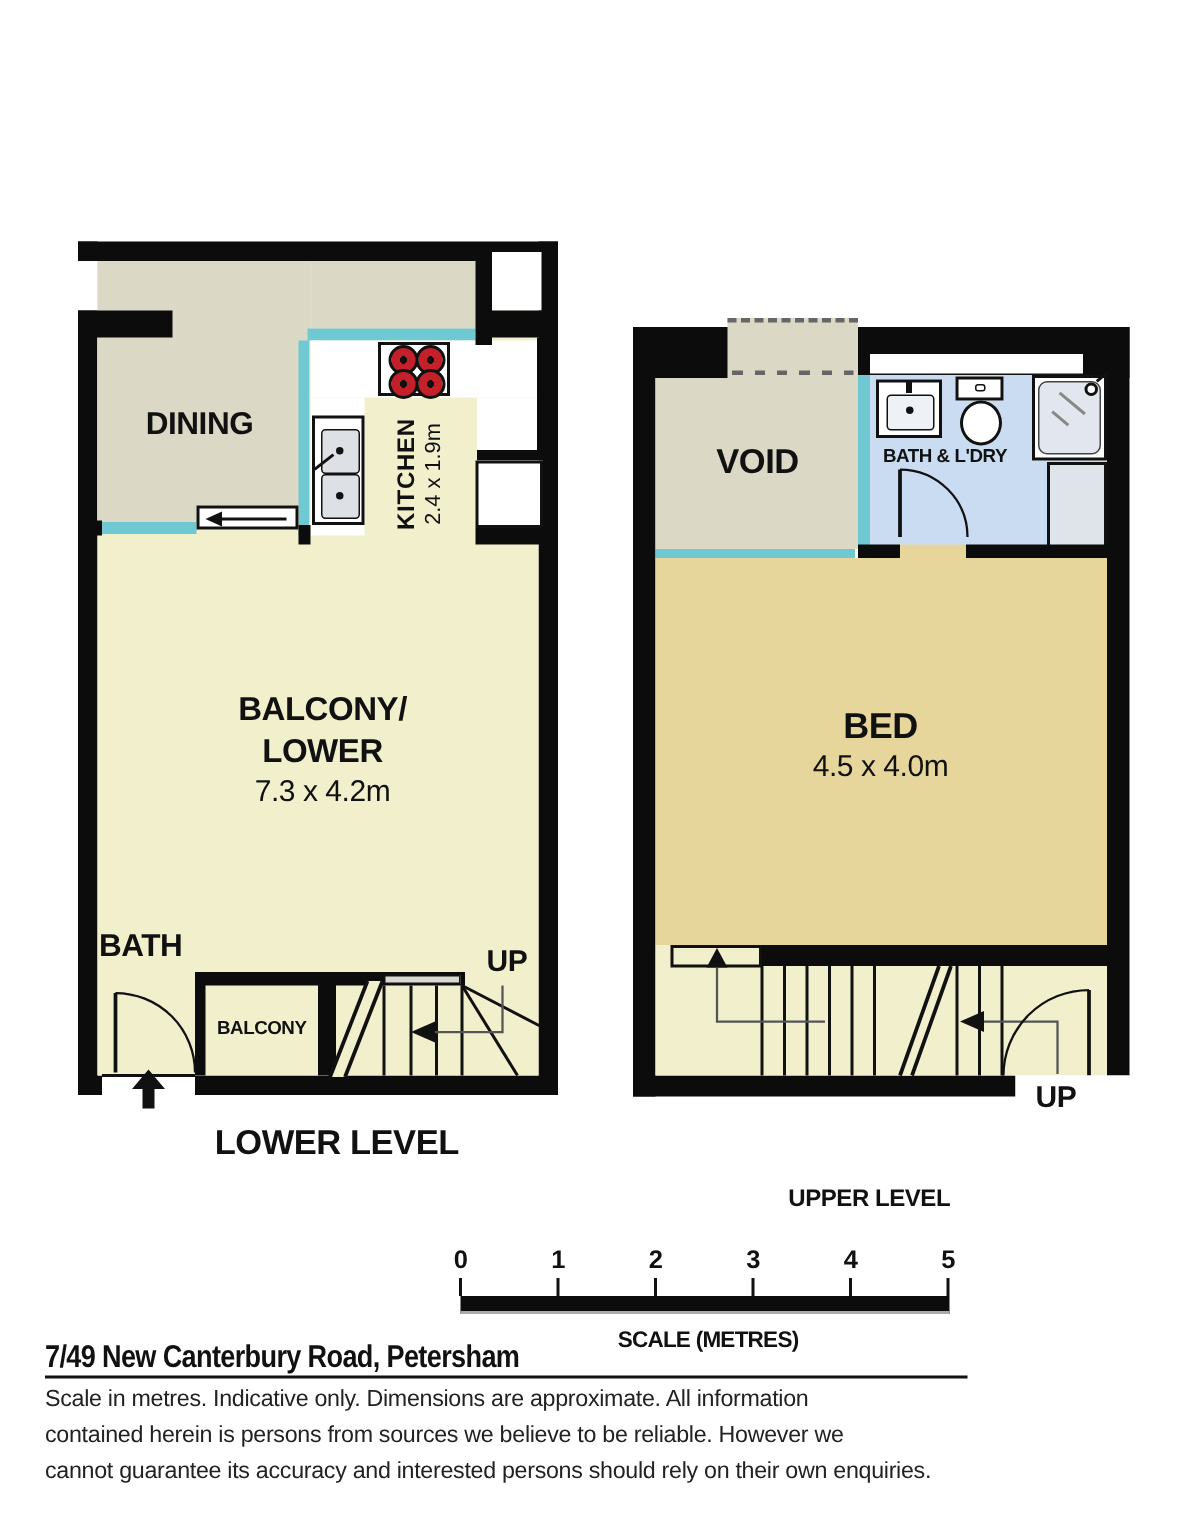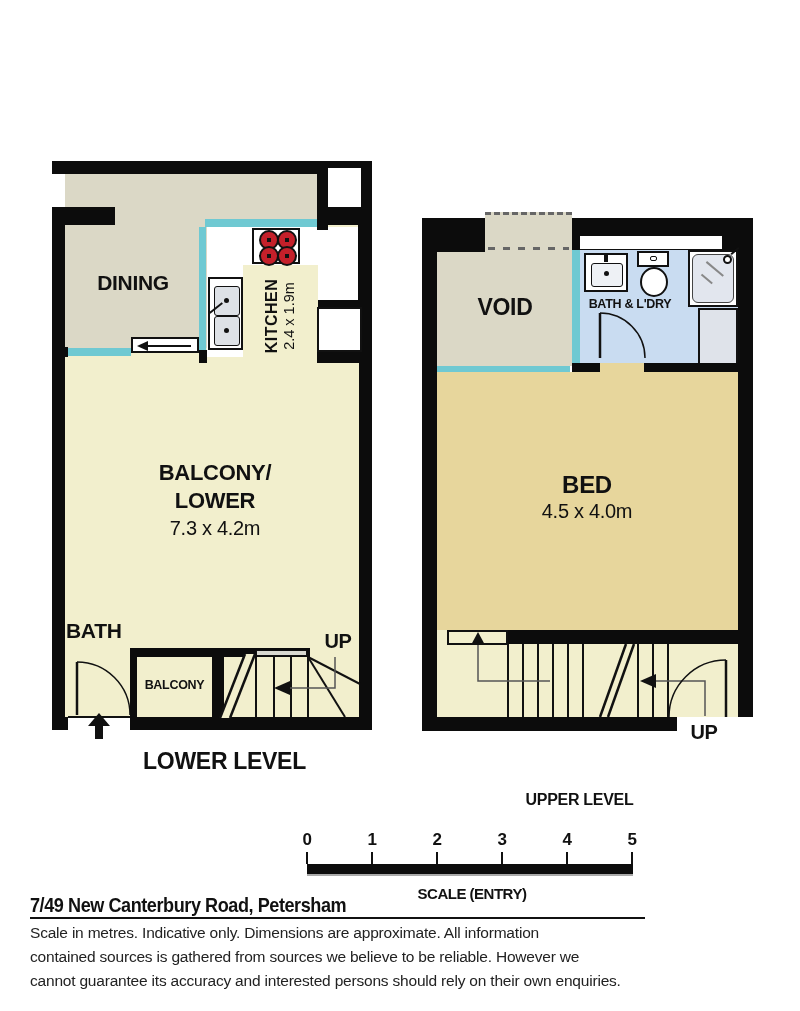--- a/index.html
+++ b/index.html
@@ -204,24 +204,24 @@
     <div class="a t" style="left:492px;top:831px;width:20px;height:18px;font-size:17px;">3</div>
     <div class="a t" style="left:557px;top:831px;width:20px;height:18px;font-size:17px;">4</div>
     <div class="a t" style="left:622px;top:831px;width:20px;height:18px;font-size:17px;">5</div>
     <div class="a" style="left:306px;top:852px;width:2px;height:12px;background:#111;"></div>
     <div class="a" style="left:371px;top:852px;width:2px;height:12px;background:#111;"></div>
     <div class="a" style="left:436px;top:852px;width:2px;height:12px;background:#111;"></div>
     <div class="a" style="left:501px;top:852px;width:2px;height:12px;background:#111;"></div>
     <div class="a" style="left:566px;top:852px;width:2px;height:12px;background:#111;"></div>
     <div class="a" style="left:631px;top:852px;width:2px;height:12px;background:#111;"></div>
     <div class="a" style="left:307px;top:864px;width:326px;height:12px;background:#0c0c0c;border-bottom:2px solid #aaa;"></div>
-    <div class="a t" style="left:402px;top:884px;width:140px;height:18px;font-size:15px;letter-spacing:-0.5px;">SCALE (ENTRY)</div>
+    <div class="a t" style="left:402px;top:884px;width:140px;height:18px;font-size:15px;letter-spacing:-0.5px;">SCALE (METRES)</div>
   </div>
 
   <div>
     <div class="a" style="left:30px;top:893px;width:400px;height:24px;font-size:21px;font-weight:bold;color:#111;letter-spacing:-0.5px;transform:scaleX(0.86);transform-origin:left center;white-space:nowrap;">7/49 New Canterbury Road, Petersham</div>
     <div class="a" style="left:30px;top:917px;width:615px;height:2px;background:#111;"></div>
     <div class="a" style="left:30px;top:924px;width:740px;height:20px;font-size:15.5px;color:#222;letter-spacing:-0.2px;white-space:nowrap;">Scale in metres. Indicative only. Dimensions are approximate. All information</div>
-    <div class="a" style="left:30px;top:948px;width:740px;height:20px;font-size:15.5px;color:#222;letter-spacing:-0.2px;white-space:nowrap;">contained sources is gathered from sources we believe to be reliable. However we</div>
+    <div class="a" style="left:30px;top:948px;width:740px;height:20px;font-size:15.5px;color:#222;letter-spacing:-0.2px;white-space:nowrap;">contained herein is persons from sources we believe to be reliable. However we</div>
     <div class="a" style="left:30px;top:972px;width:740px;height:20px;font-size:15.5px;color:#222;letter-spacing:-0.2px;white-space:nowrap;">cannot guarantee its accuracy and interested persons should rely on their own enquiries.</div>
   </div>
 
 </div>
 
 </body></html>

